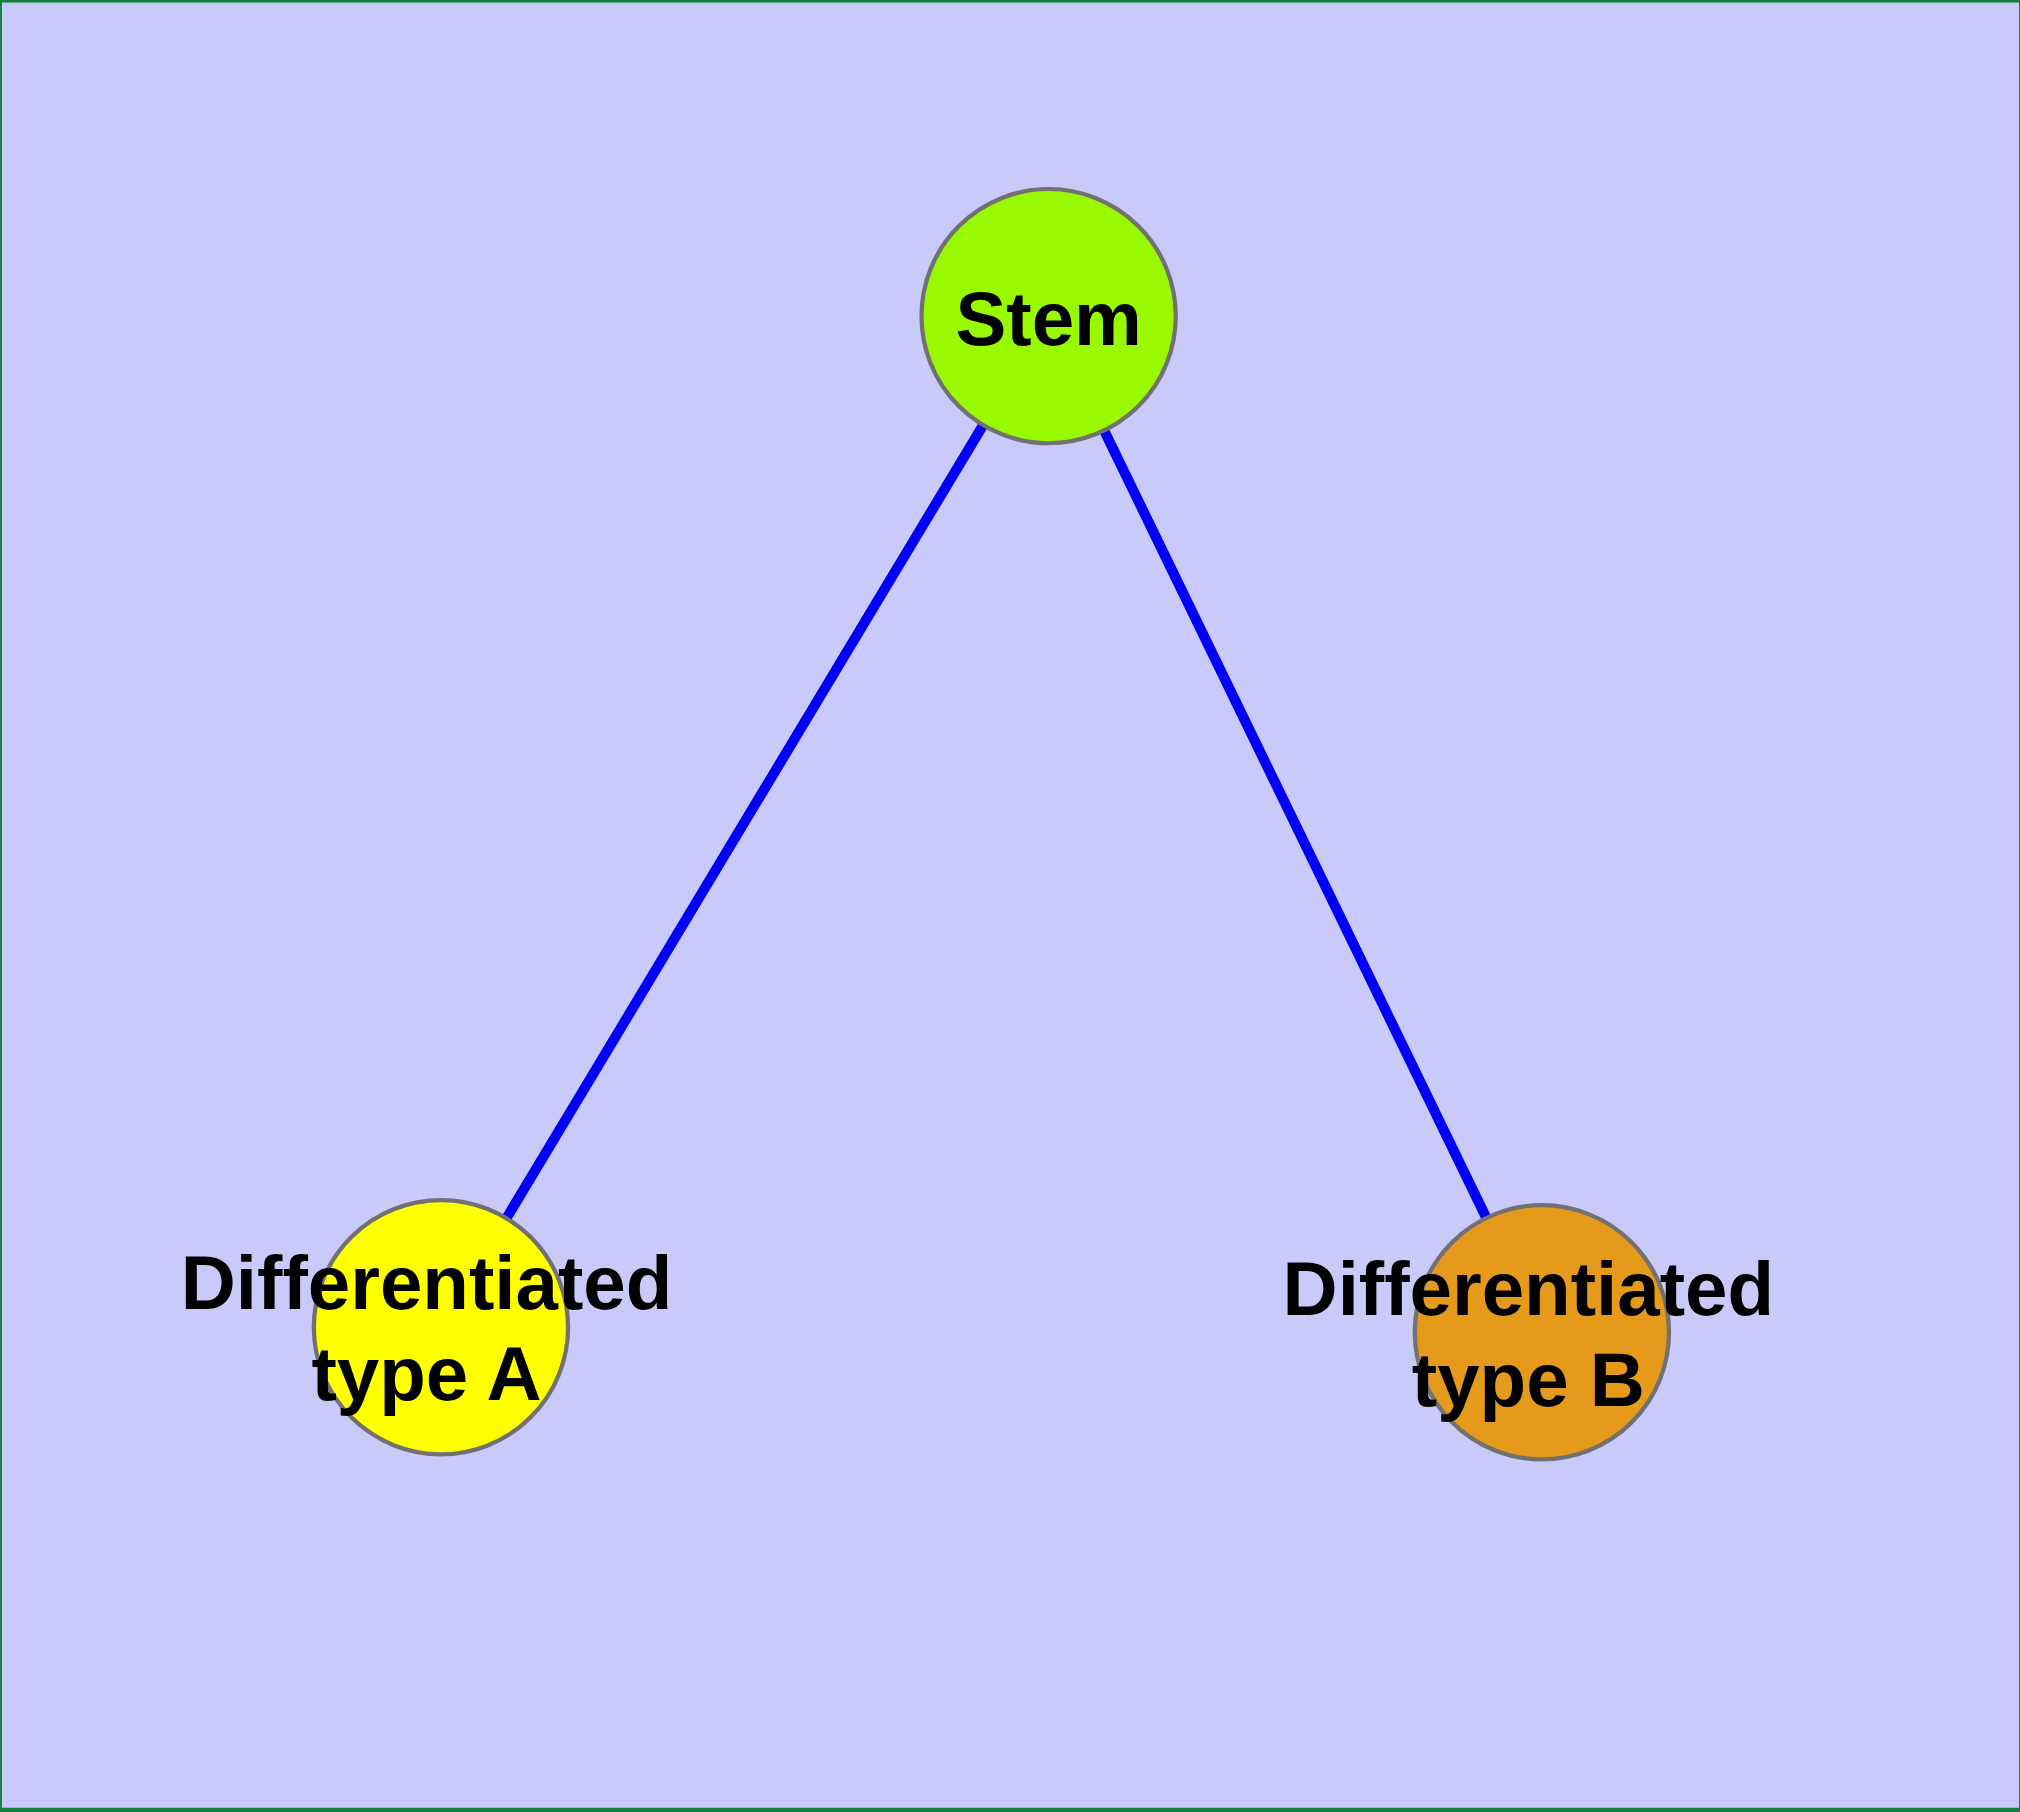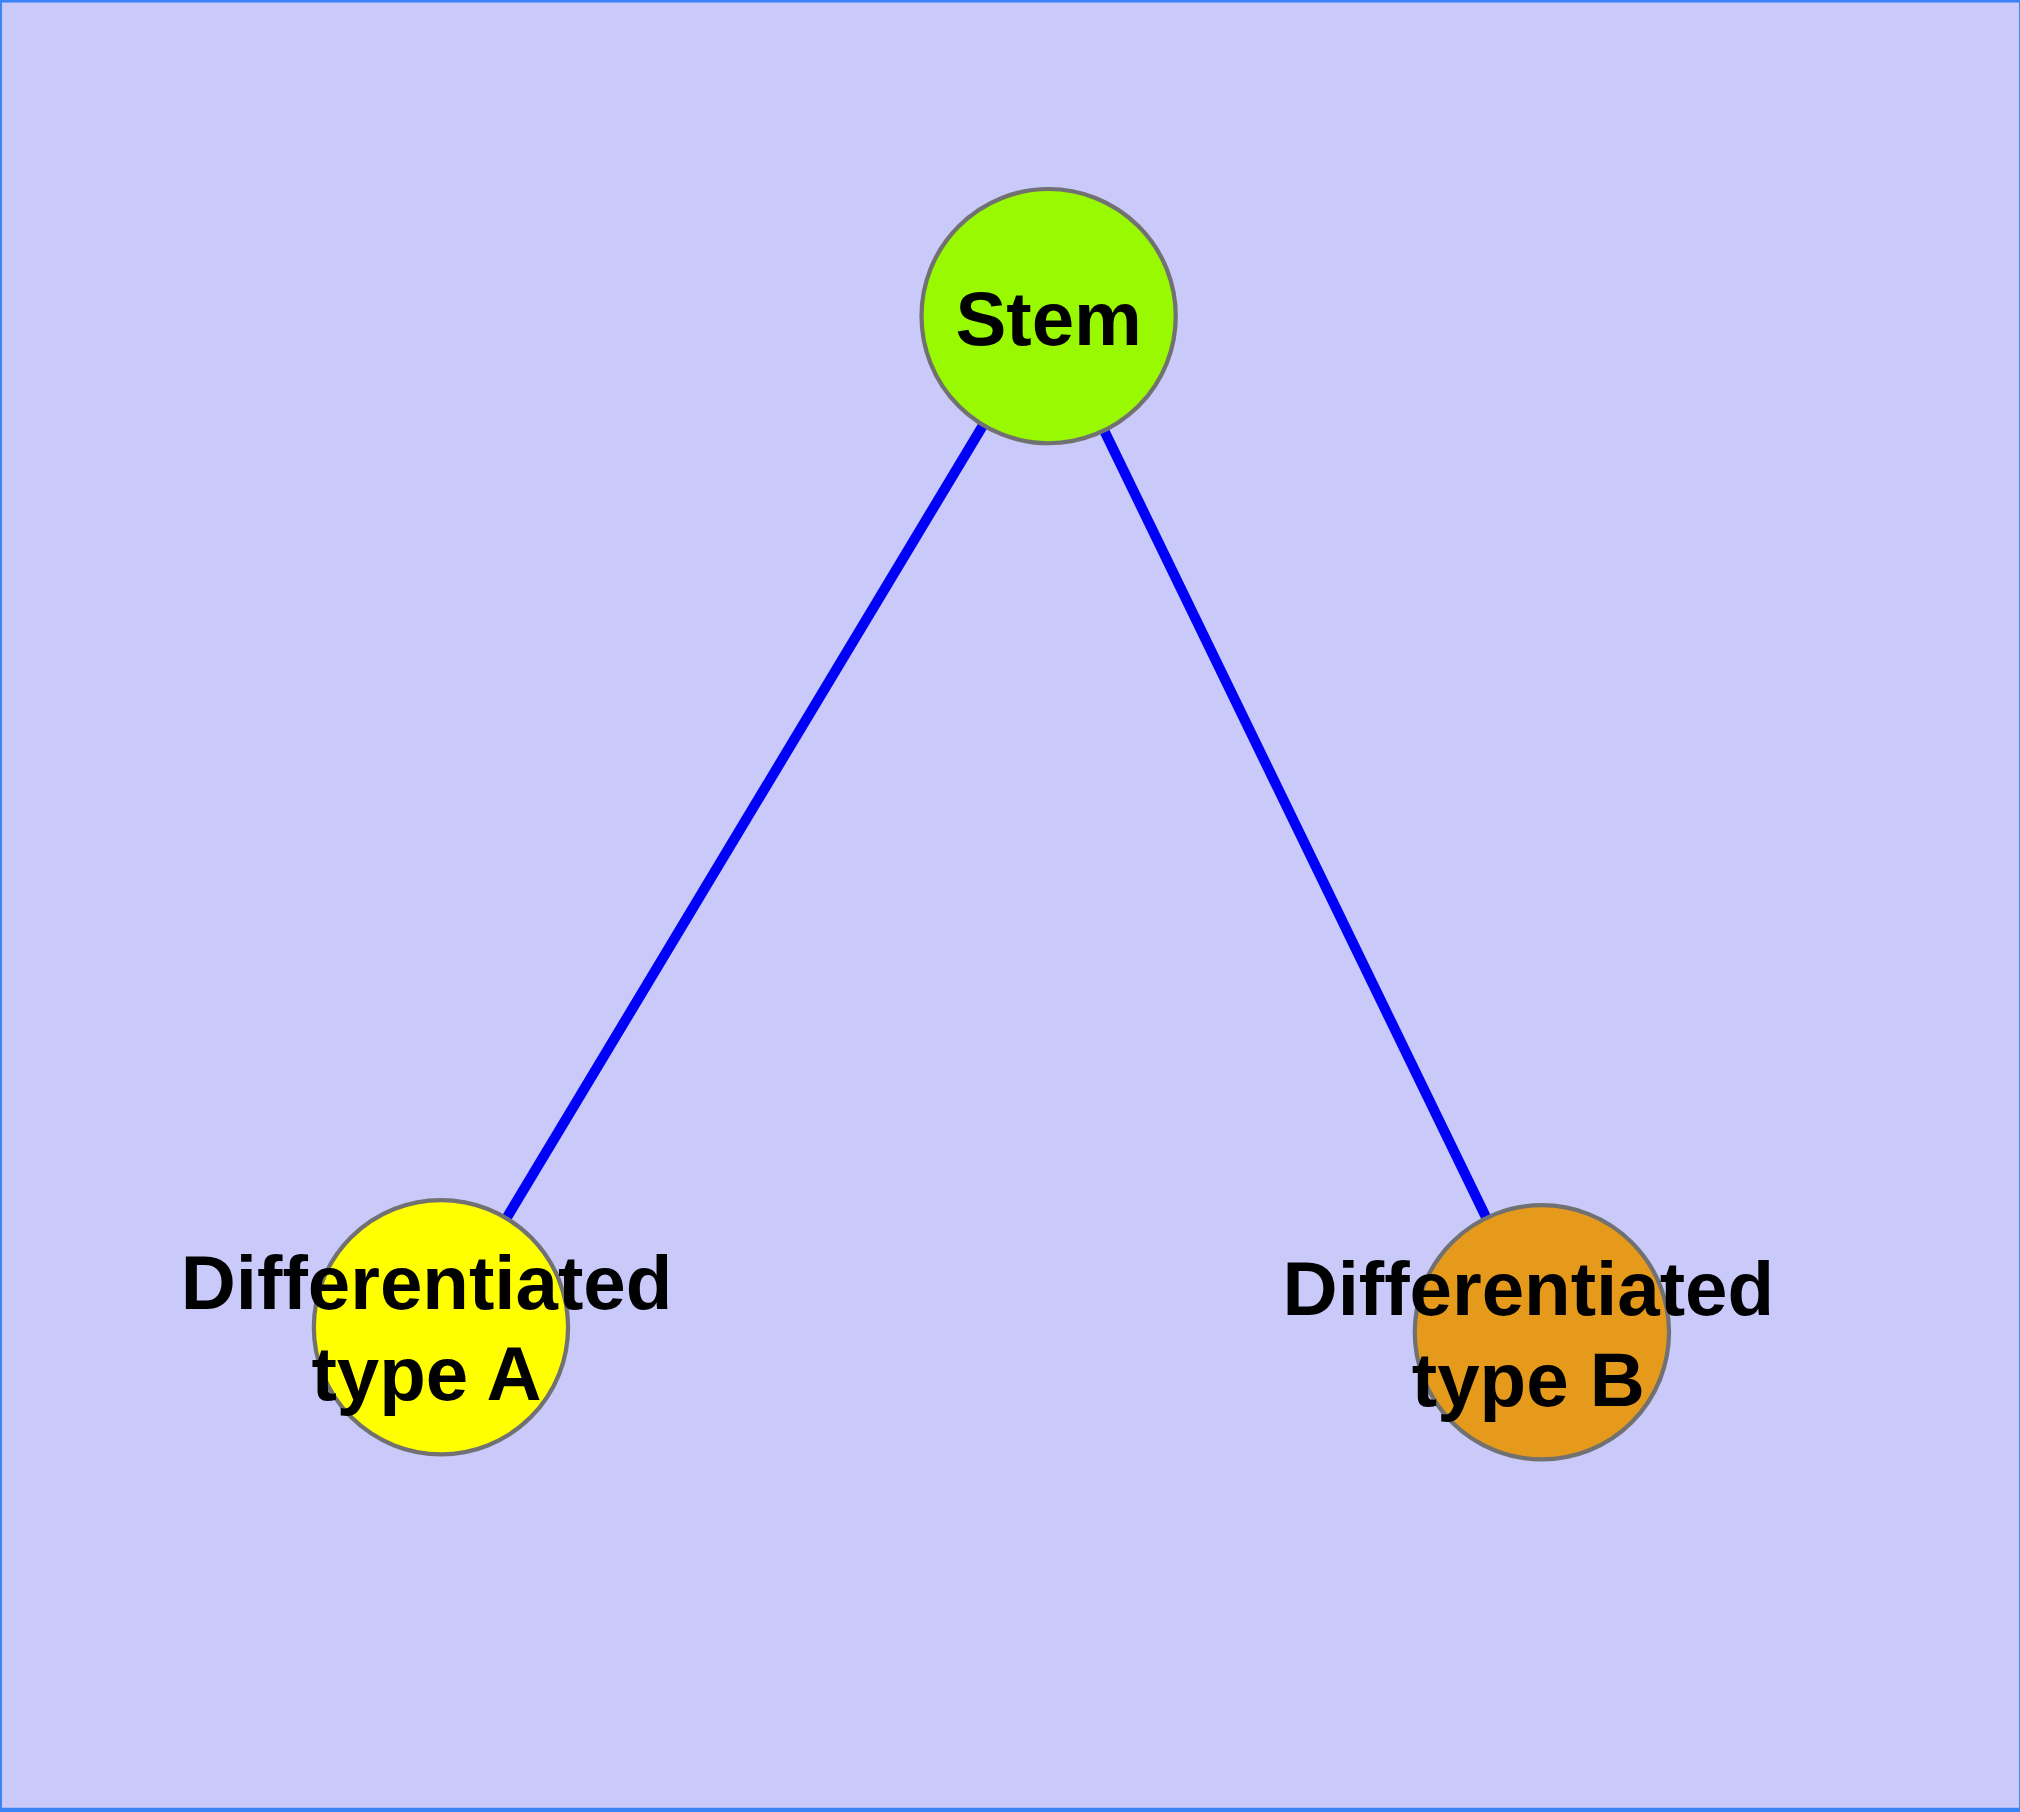--- a/index.html
+++ b/index.html
@@ -8,21 +8,21 @@
     background: #ffffff;
     width: 2021px;
     height: 1812px;
     overflow: hidden;
     font-family: "Liberation Sans", sans-serif;
   }
   #stage {
     position: relative;
     width: 2021px;
     height: 1812px;
-    background: #3b82f6;
+    background: #15803d;
   }
   #graph-svg {
     display: block;
     width: 2021px;
     height: 1812px;
   }
   .node-label, .node-label tspan {
     font-family: "Liberation Sans", sans-serif;
     font-weight: bold;
     fill: #000000;

